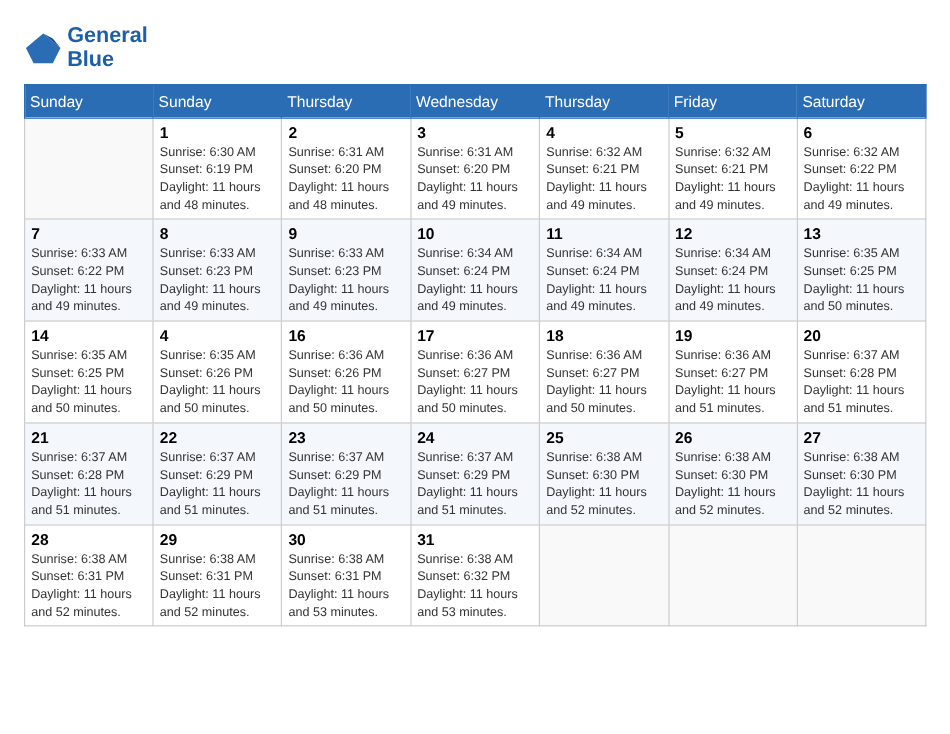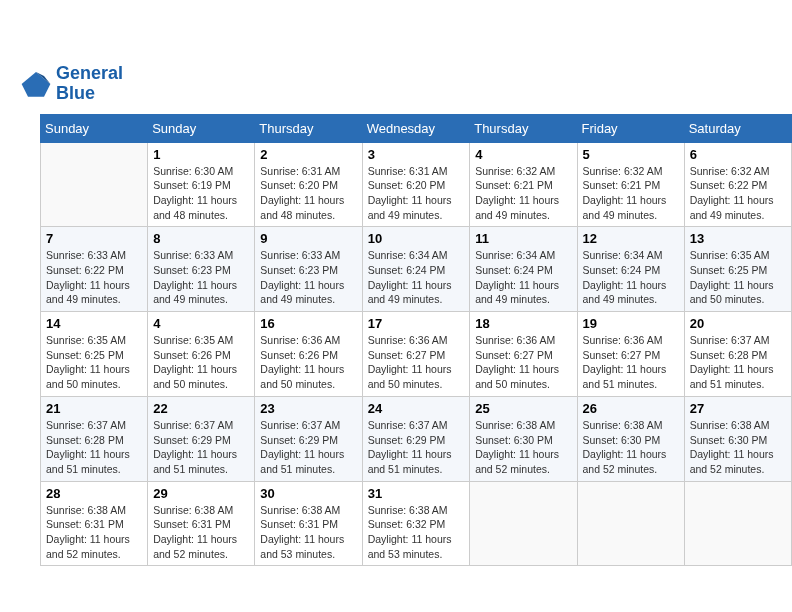--- a/index.html
+++ b/index.html
@@ -8,21 +8,20 @@
       background: #fff;
       width: 792px;
       min-height: 612px;
       padding: 20px;
     }
     .header {
       display: flex;
       justify-content: space-between;
       align-items: center;
       margin-bottom: 10px;
-      margin-top: 44px;
     }
     .logo {
       display: flex;
       align-items: center;
       gap: 4px;
     }
     .logo-text {
       font-size: 18px;
       font-weight: bold;
       color: #1a1a1a;
@@ -45,21 +44,20 @@
       line-height: 1.1;
     }
     .calendar-subtitle {
       font-size: 16px;
       color: #555;
     }
     table {
       width: 100%;
       border-collapse: collapse;
       font-size: 11px;
-      margin-left: 20px;
     }
     thead tr th {
       background-color: #2a6db5;
       color: #fff;
       padding: 6px 4px;
       text-align: left;
       font-size: 13px;
       font-weight: normal;
       border: 1px solid #2a6db5;
     }

